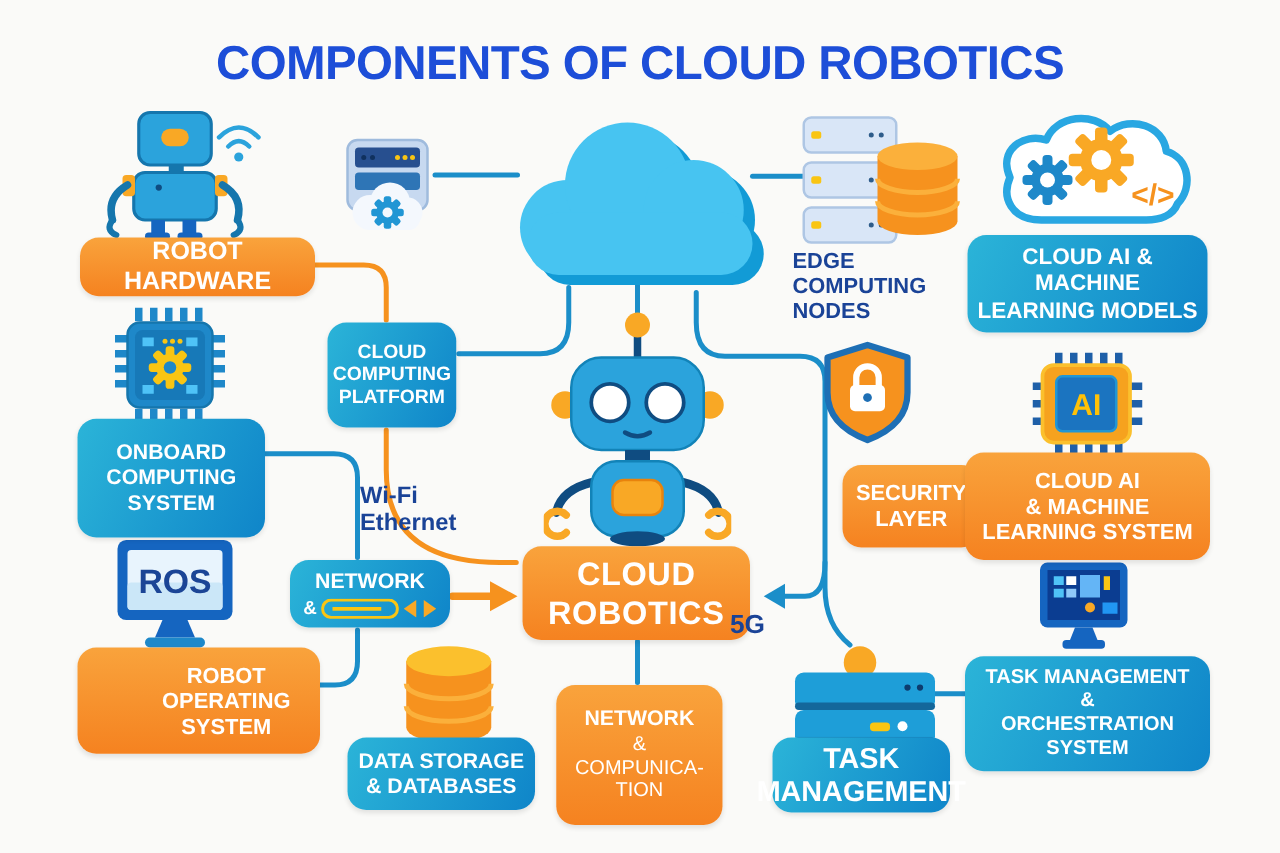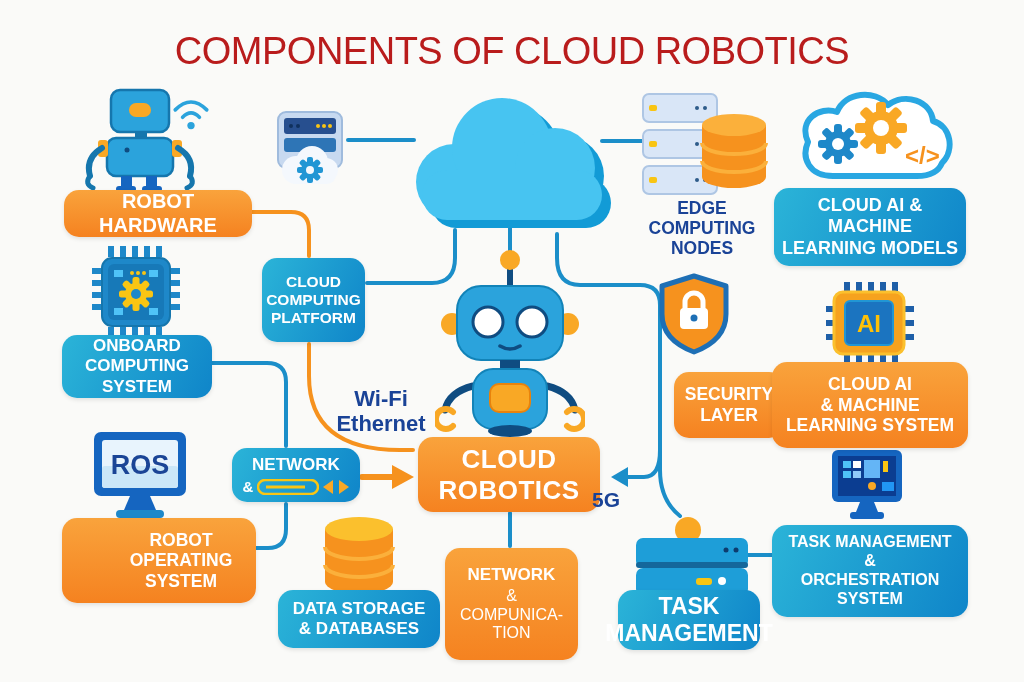--- a/index.html
+++ b/index.html
@@ -1,41 +1,41 @@
 <!DOCTYPE html>
 <html><head>
 <meta charset="utf-8">
 <style>
   html,body{margin:0;padding:0;}
   body{width:1024px;height:682px;background:#fafaf8;font-family:"Liberation Sans",sans-serif;overflow:hidden;}
   #canvas{position:relative;width:1024px;height:682px;background:#fafaf8;}
-  #title{position:absolute;left:0;right:0;top:30px;text-align:center;font-size:38px;font-weight:400;color:#b91c1c;letter-spacing:-0.5px;z-index:3;}
+  #title{position:absolute;left:0;right:0;top:30px;text-align:center;font-size:38px;font-weight:700;color:#1d4ed8;letter-spacing:-0.5px;z-index:3;}
   .connectors{position:absolute;left:0;top:0;z-index:1;}
   .icon{position:absolute;z-index:2;}
   .box{position:absolute;z-index:3;border-radius:15px;display:flex;flex-direction:column;align-items:center;justify-content:center;text-align:center;color:#fff;font-weight:700;white-space:pre-line;line-height:1.18;box-shadow:0 2px 4px rgba(0,0,0,0.10);}
   .box.orange{background:linear-gradient(180deg,#F9A33C 0%,#F58220 100%);}
   .box.blue{background:linear-gradient(115deg,#2BB4D8 0%,#0F85C9 100%);}
-  .free-label{position:absolute;z-index:3;color:#1A4397;font-weight:700;text-align:center;white-space:pre-line;line-height:1.15;}
+  .free-label{position:absolute;z-index:3;color:#1A4397;font-weight:700;text-align:left;white-space:pre-line;line-height:1.15;}
 
   #box-robot-hardware{left:64px;top:190px;width:188px;height:47px;font-size:20px;}
   #box-ccp{left:262px;top:258px;width:103px;height:84px;font-size:15.5px;}
   #box-cam{left:774px;top:188px;width:192px;height:78px;font-size:18px;}
-  #box-onboard{left:62px;top:335px;width:150px;height:63px;font-size:17px;}
+  #box-onboard{left:62px;top:335px;width:150px;height:95px;font-size:17px;}
   #box-security{left:638px;top:372px;width:110px;height:66px;font-size:17.5px;margin-left:36px;}
   #box-cas{left:772px;top:362px;width:196px;height:86px;font-size:17.5px;}
   #box-ros{left:62px;top:518px;width:150px;height:85px;font-size:17.5px;padding-left:44px;}
   #box-network{left:232px;top:448px;width:128px;height:54px;font-size:17px;}
   #box-cloud-robotics{left:418px;top:437px;width:182px;height:75px;font-size:26px;letter-spacing:0.5px;}
-  #box-data-storage{left:278px;top:590px;width:162px;height:58px;font-size:17px;}
+  #box-data-storage{left:278px;top:590px;width:150px;height:58px;font-size:17px;}
   #box-netcomm{left:445px;top:548px;width:133px;height:112px;font-size:17px;}
   #box-task-mgmt{left:618px;top:590px;width:142px;height:60px;font-size:23px;}
   #box-task-orch{left:772px;top:525px;width:196px;height:92px;font-size:16px;}
 
   #label-edge{left:634px;top:198px;width:136px;font-size:17.5px;}
-  #label-wifi{left:288px;top:386px;width:110px;font-size:22px;margin-left:38px;}
+  #label-wifi{left:288px;top:386px;width:110px;font-size:19px;}
   #label-5g{left:584px;top:488px;width:44px;font-size:21px;}
 
   #icon-robot-tl{left:83px;top:88px;}
   #icon-wifi{left:170px;top:96px;}
   #icon-server-cloud{left:276px;top:110px;}
   #icon-big-cloud{left:392px;top:90px;}
   #icon-edge-servers{left:641px;top:90px;}
   #icon-edge-db{left:698px;top:113px;}
   #icon-tr-cloud{left:793px;top:84px;}
   #icon-chip{left:92px;top:246px;}

